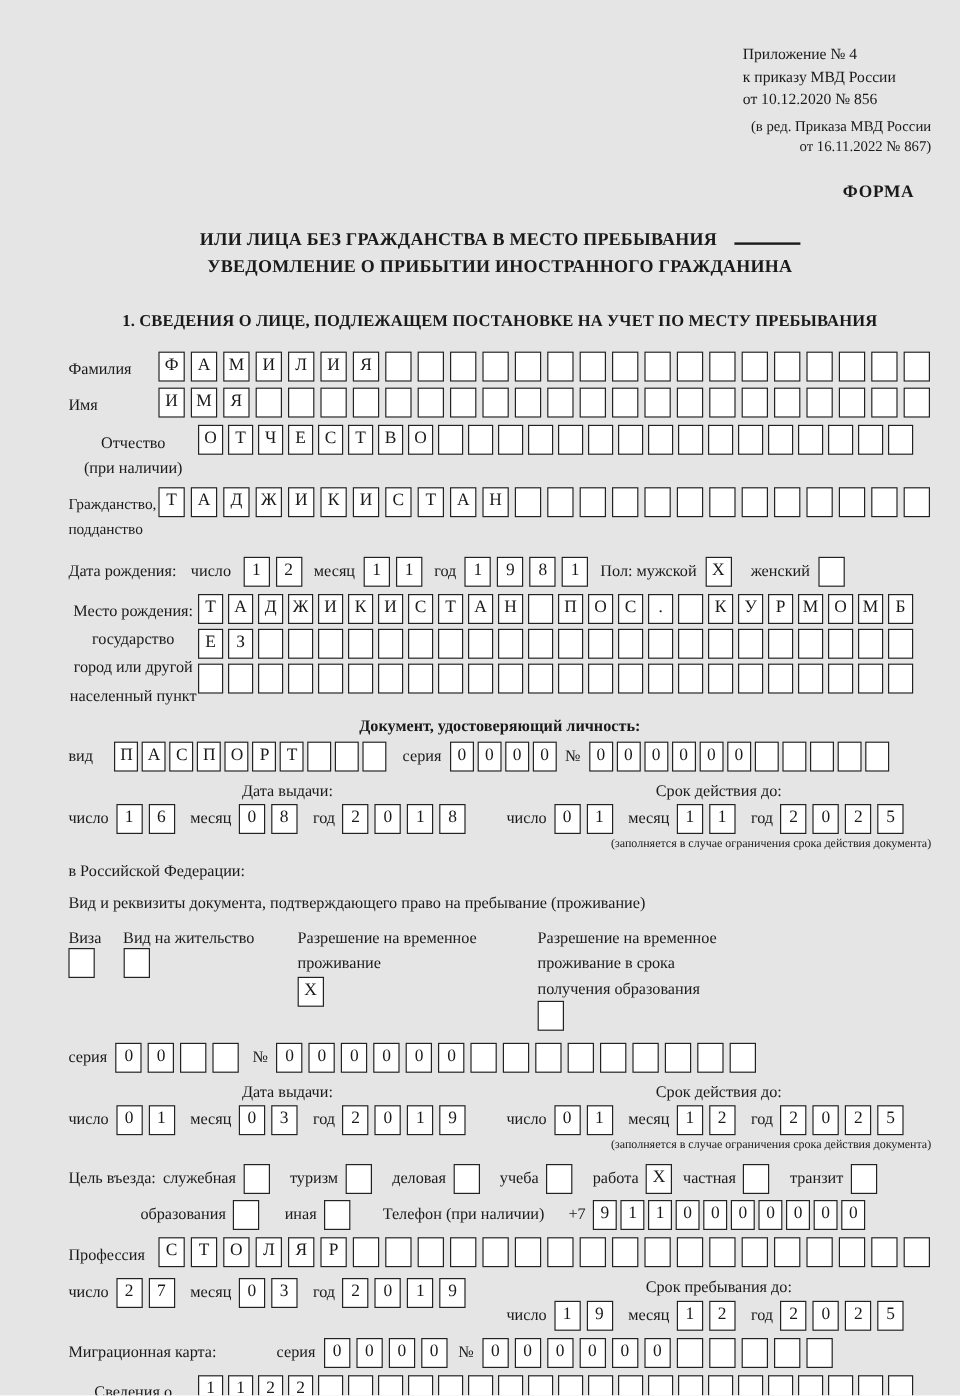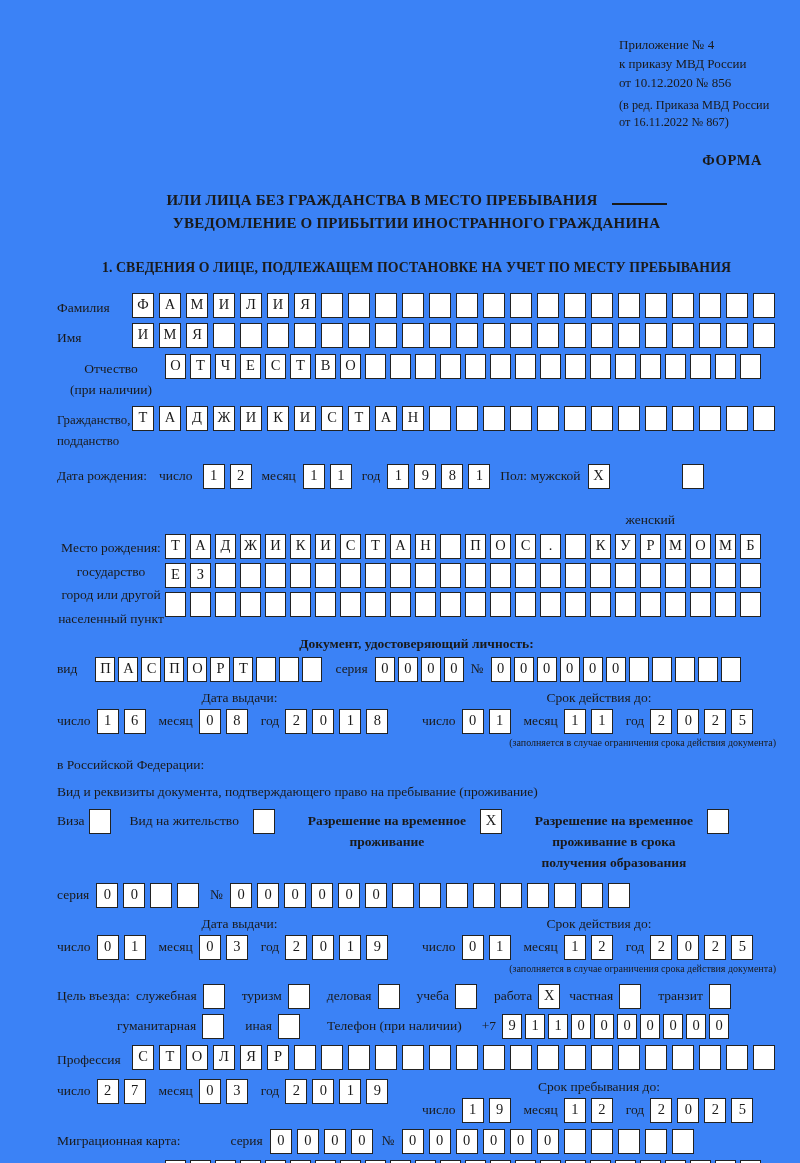--- a/index.html
+++ b/index.html
@@ -1,23 +1,23 @@
 <!DOCTYPE html>
 <html><head>
 <meta charset="utf-8">
 <style>
   * { margin:0; padding:0; box-sizing:border-box; }
   html,body { background:#ffffff; }
   .page {
-    width:800px; height:1163px; background:#3b82f6; color:#1a1a1a;
+    width:800px; height:1163px; background:#e5e5e5; color:#1a1a1a;
     font-family:"Liberation Serif", serif; font-size:13.5px;
     padding:36px 24px 0 57px; position:relative; overflow:hidden;
   }
   .appendix { margin-left:562px; font-size:13px; line-height:1.45; }
-  .appendix .sub { font-size:12.3px; margin-top:4px; }
+  .appendix .sub { font-size:12.3px; margin-top:4px;text-align:right; }
   .forma { text-align:right; padding-right:14px; font-weight:bold; font-size:14.5px; margin-top:20px; letter-spacing:.6px; }
   .title { text-align:center; font-weight:bold; font-size:15px; margin-top:20px; line-height:1.55; letter-spacing:.2px; }
   .blank-line { display:inline-block; width:55px; border-bottom:2px solid #1a1a1a; height:12px; margin-left:14px; }
   .sec-title { font-weight:bold; font-size:13.8px; margin-top:24px; margin-bottom:17px; text-align:center; letter-spacing:.1px; white-space:nowrap; }
 
   .cbox {
     display:inline-block; flex:0 0 auto; width:22px; height:25px;
     border:1.5px solid #222; margin-right:5px; text-align:center;
     line-height:21px; font-size:14.5px; background:#fff; vertical-align:top;
   }
@@ -44,23 +44,23 @@
   .dc-right { flex:1; }
   .dc-title { text-align:center; margin-bottom:3px; }
   .date-line { display:flex; align-items:flex-start; }
   .date-line span.lbl { padding-top:4px; margin-right:6px; white-space:nowrap; }
   .date-line .box-row { margin-right:8px; }
   .note { font-size:10px; text-align:right; margin-top:3px; white-space:nowrap; }
 
   .plain { margin-bottom:6px; line-height:1.6; }
 
   .chk-row { display:flex; align-items:flex-start; margin:4px 0 10px 0; }
-  .chk-item { display:flex; align-items:flex-start; margin-right:22px; }
+  .chk-item { display:flex; align-items:flex-start; margin-right:22px;flex-direction:column; }
   .chk-item > span.lbl { padding-top:4px; margin-right:8px; white-space:nowrap; }
-  .chk-multi { text-align:center; line-height:1.55; padding-top:2px; margin-right:8px;font-weight:bold; }
+  .chk-multi { line-height:1.55; padding-top:2px; margin-right:8px; }
 
   .purpose-row { align-items:flex-start; margin-top:10px; }
   .purpose-row span.lbl { padding-top:4px; margin-right:6px; white-space:nowrap; }
   .purpose-row .box-row { margin-right:12px; }
 </style>
 </head>
 <body>
 
 <div class="page">
 
@@ -227,21 +227,21 @@
     <span class="box-row">
         <span class="cbox">1</span>
         <span class="cbox">9</span>
         <span class="cbox">8</span>
         <span class="cbox">1</span>
       </span>
     <span class="lbl">Пол: мужской</span>
     <span class="box-row">
         <span class="cbox">X</span>
       </span>
-    <span class="lbl" style="margin-left:6px;margin-top:44px;">женский</span>
+    <span class="lbl" style="margin-left:6px;">женский</span>
     <span class="box-row">
         <span class="cbox"></span>
       </span>
   </div>
 
   <div class="frow" style="margin-top:6px;">
     <div class="flabel w108" style="padding-top:2px; line-height:1.75;">
       <div>Место рождения:</div>
       <div>государство</div>
       <div>город или другой</div>
@@ -555,21 +555,21 @@
     <span class="box-row">
         <span class="cbox"></span>
       </span>
     <span class="lbl">транзит</span>
     <span class="box-row" style="margin-right:0;">
         <span class="cbox"></span>
       </span>
   </div>
 
   <div class="frow purpose-row" style="padding-left:60px; margin-top:2px;">
-    <span class="lbl">гуманитарная</span>
+    <span class="lbl">образования</span>
     <span class="box-row" style="margin-right:16px;">
         <span class="cbox"></span>
       </span>
     <span class="lbl">иная</span>
     <span class="box-row" style="margin-right:22px;">
         <span class="cbox"></span>
       </span>
     <span class="lbl" style="margin-right:20px;">Телефон (при наличии)</span>
     <span class="lbl">+7</span>
     <span class="box-row xs" style="margin-right:0;">

